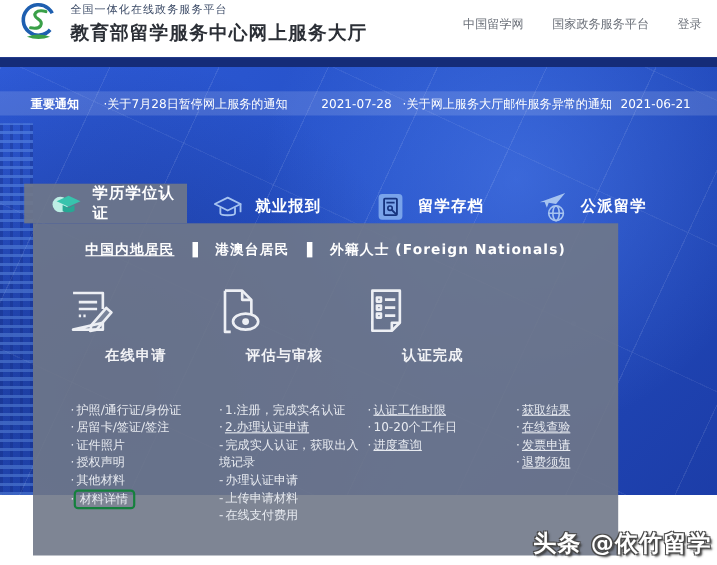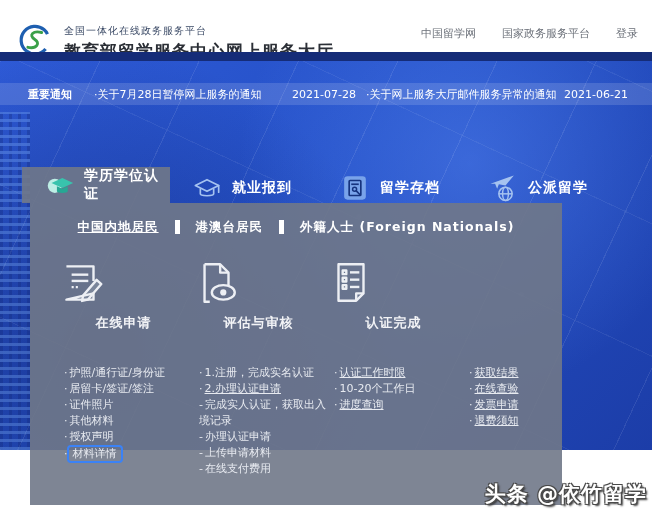--- a/index.html
+++ b/index.html
@@ -4,22 +4,22 @@
 <style>
   html,body{margin:0;padding:0;}
   body{
     width:652px;height:514px;position:relative;overflow:hidden;
     background:#ffffff;
     font-family:"DejaVu Sans","Liberation Sans",sans-serif;
     -webkit-font-smoothing:antialiased;
   }
   
   .header{
-    position:absolute;top:12px;left:0;width:652px;height:52px;background:#ffffff;
-    display:flex;align-items:flex-end;justify-content:space-between;box-sizing:border-box;
+    position:absolute;top:0;left:0;width:652px;height:52px;background:#ffffff;
+    display:flex;align-items:flex-start;justify-content:space-between;box-sizing:border-box;
     padding:0 14px;
   }
   .brand{display:flex;align-items:center;gap:8px;}
   .brand svg{width:42px;height:42px;flex:0 0 auto;}
   .brand-text .platform{font-size:10px;color:#3b4a66;letter-spacing:1px;margin-bottom:2px;}
   .brand-text .title{font-size:17px;font-weight:bold;color:#2b2f36;letter-spacing:1px;}
   .header-links{display:flex;gap:26px;align-self:flex-start;padding-top:14px;}
   .header-links a{font-size:11px;color:#6a6f78;text-decoration:none;cursor:pointer;}
   
   .banner{
@@ -79,21 +79,21 @@
   }
   .step-head{text-align:center;}
   .step-head svg{width:50px;height:50px;}
   .step-title{margin-top:6px;font-size:13px;font-weight:bold;color:#f2f3f6;letter-spacing:1px;}
   .step-list{list-style:none;margin:13px 0 0 0;padding:0 0 0 8px;}
   .step-list li{font-size:11px;line-height:16px;color:#e7eaf0;}
   .step-list li .pfx{margin-right:2px;}
   .step-list li a{color:#e7eaf0;text-decoration:none;cursor:pointer;}
   .step-list li a.u{text-decoration:underline;}
   .step-list li a.hl{
-    display:inline-block;border:2px solid #3b82f6;border-radius:4px;
+    display:inline-block;border:2px solid #15803d;border-radius:4px;
     padding:0 4px;margin-left:-3px;line-height:14px;
   }
   .wrapitem{display:inline;}
   
   .watermark{
     position:absolute;right:5px;bottom:6px;font-size:21px;font-weight:bold;color:#ffffff;
     letter-spacing:1px;
     text-shadow:-1px -1px 0 #4a4a4a,1px -1px 0 #4a4a4a,-1px 1px 0 #4a4a4a,1px 1px 0 #4a4a4a,2px 2px 2px #333;
   }
   svg{display:block;}
@@ -221,22 +221,22 @@
       <div class="step-title">认证完成</div>
     </div>
   </div>
 
   <div class="steps-grid">
 
     <ul class="step-list">
       <li><span class="pfx">·</span><a>护照/通行证/身份证</a></li>
       <li><span class="pfx">·</span><a>居留卡/签证/签注</a></li>
       <li><span class="pfx">·</span><a>证件照片</a></li>
+      <li><span class="pfx">·</span><a>授权声明</a></li>
       <li><span class="pfx">·</span><a>其他材料</a></li>
-      <li><span class="pfx">·</span><a>授权声明</a></li>
       <li><span class="pfx">·</span><a class="hl">材料详情</a></li>
     </ul>
 
     <ul class="step-list">
       <li><span class="pfx">·</span><a>1.注册，完成实名认证</a></li>
       <li><span class="pfx">·</span><a class="u">2.办理认证申请</a></li>
       <li><span class="pfx">-</span><a class="wrapitem">完成实人认证，获取出入境记录</a></li>
       <li><span class="pfx">-</span><a>办理认证申请</a></li>
       <li><span class="pfx">-</span><a>上传申请材料</a></li>
       <li><span class="pfx">-</span><a>在线支付费用</a></li>

